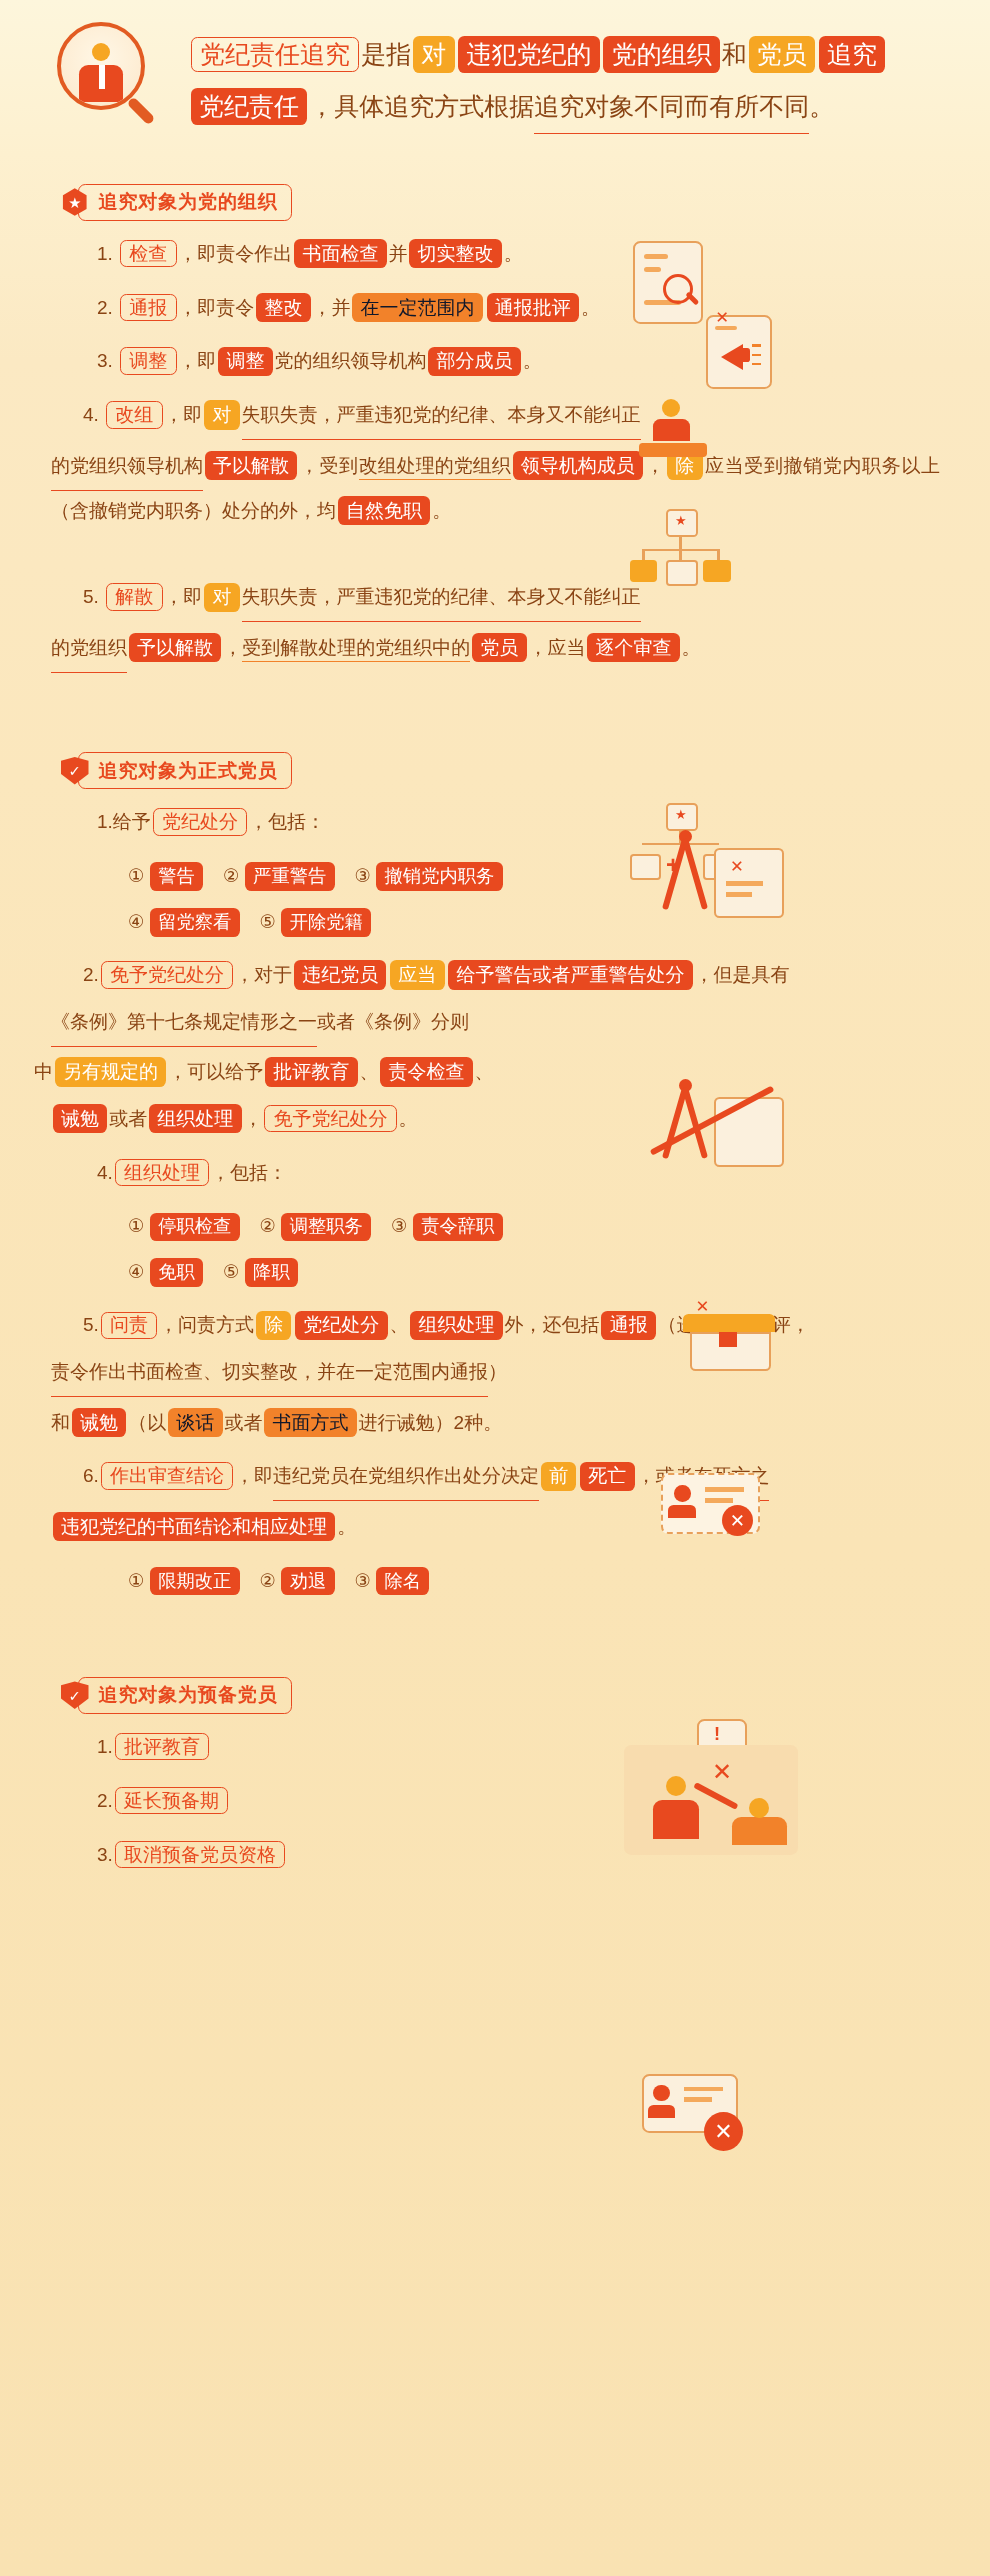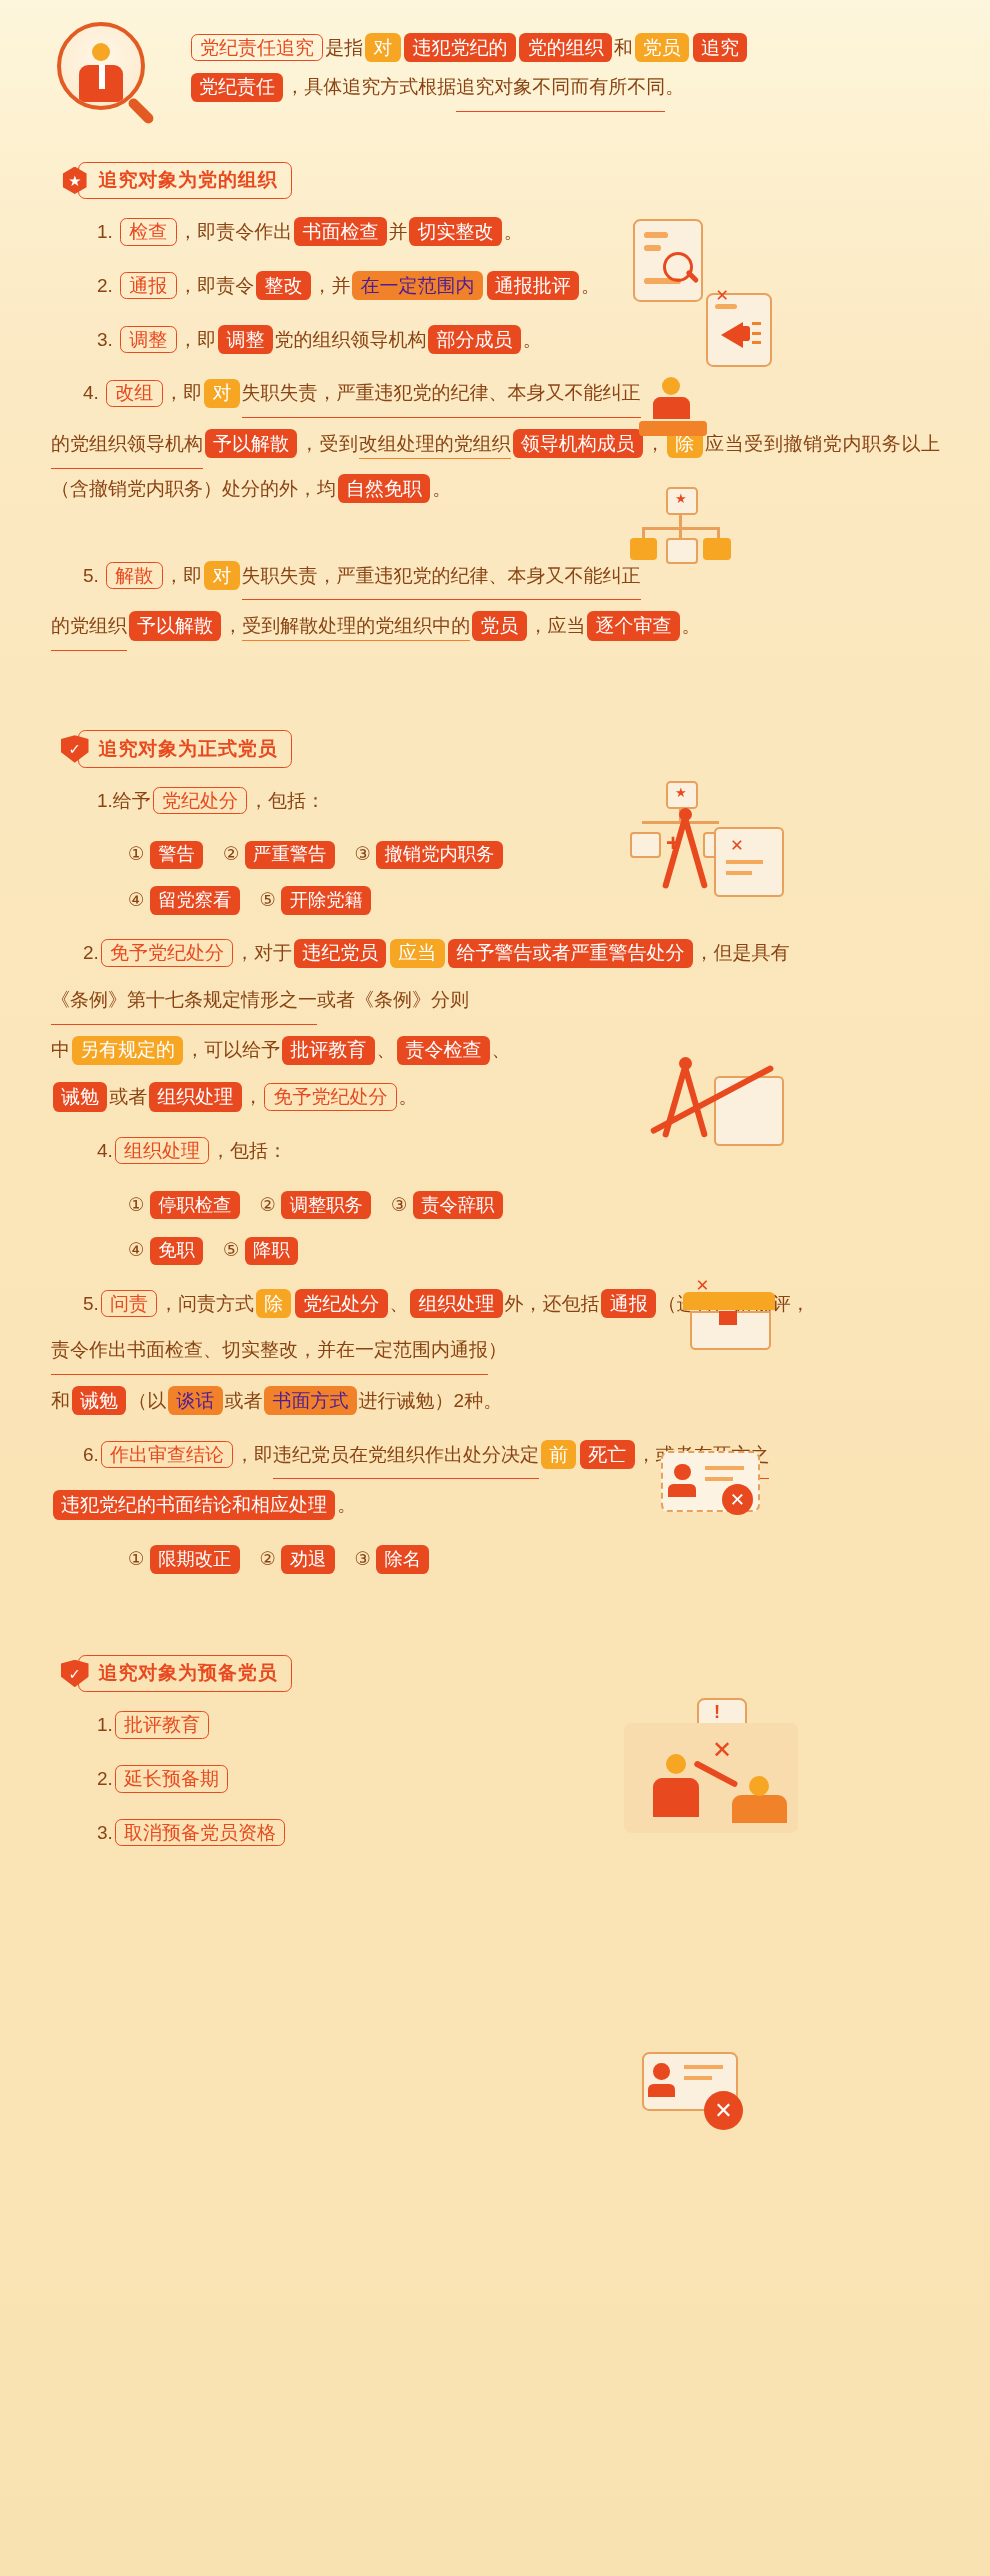--- a/index.html
+++ b/index.html
@@ -24,21 +24,21 @@
   
   .chip {
     display: inline-block;
     border-radius: 6.4px;
     padding: 2.8px 8.3px;
     margin: 0 1.8px;
     line-height: 1.25;
     white-space: nowrap;
   }
   .chip-solid-red   { background: #e8491f; color: #fff; }
-  .chip-solid-org   { background: #f2822a; color: #4c1d95; }
+  .chip-solid-org   { background: #f2822a; color: #0f172a; }
   .chip-solid-amber { background: #f6a623; color: #fff; }
   .chip-out-red {
     background: transparent;
     color: #e8491f;
     border: 1.8px solid #e8491f;
     padding: 0.9px 8.3px;
   }
   .uline {
     border-bottom: 1.8px solid #e8491f;
     padding-bottom: 12px;
@@ -54,21 +54,21 @@
 
   
   .header {
     position: relative;
     padding: 27.5px 42px 22px 42px;
     min-height: 110px;
     box-sizing: border-box;
   }
   .header-inner {
     margin-left: 147px;
-    font-size: 19px;
+    font-size: 25px;
     line-height: 2.1;
     color: #8a4414;
     text-align: justify;
   }
   .magnifier {
     position: absolute;
     left: 57px;
     top: 22px;
     width: 103px;
     height: 103px;
@@ -346,21 +346,21 @@
         <div style="position:absolute;left:9.2px;top:73px;width:138px;height:5.5px;background:#e8491f;transform:rotate(-28deg);transform-origin:left center;border-radius:2.8px;"></div>
       </div>
     </div>
 
     <div class="para" style="padding-left:83px;">
       <span class="num">2.</span><span class="chip chip-out-red">免予党纪处分</span><span>，对于</span><span class="chip chip-solid-red">违纪党员</span><span class="chip chip-solid-amber">应当</span><span class="chip chip-solid-red">给予警告或者严重警告处分</span><span>，但是具有</span>
     </div>
     <div class="para" style="margin-top:-7.3px;padding-left:51px;">
       <span class="uline">《条例》第十七条规定情形之一</span><span>或者《条例》分则</span>
     </div>
-    <div class="para" style="margin-top:-7.3px;padding-left:51px;">
+    <div class="para" style="margin-top:-7.3px;padding-left:34px;">
       <span>中</span><span class="chip chip-solid-amber">另有规定的</span><span>，可以给予</span><span class="chip chip-solid-red">批评教育</span><span>、</span><span class="chip chip-solid-red">责令检查</span><span>、</span>
     </div>
     <div class="para" style="margin-top:-7.3px;padding-left:51px;">
       <span class="chip chip-solid-red">诫勉</span><span>或者</span><span class="chip chip-solid-red">组织处理</span><span>，</span><span class="chip chip-out-red">免予党纪处分</span><span>。</span>
     </div>
 
     <div class="illus" style="left:679px;top:495px;">
       <div style="position:relative;width:101px;height:73px;">
         <div style="position:absolute;left:16.5px;top:0;color:#e8491f;font-size:16.5px;font-weight:bold;">✕</div>
         <div style="position:absolute;left:3.7px;top:16.5px;width:92px;height:18.3px;background:#f6a623;border-radius:5.5px 5.5px 0 0;"></div>

